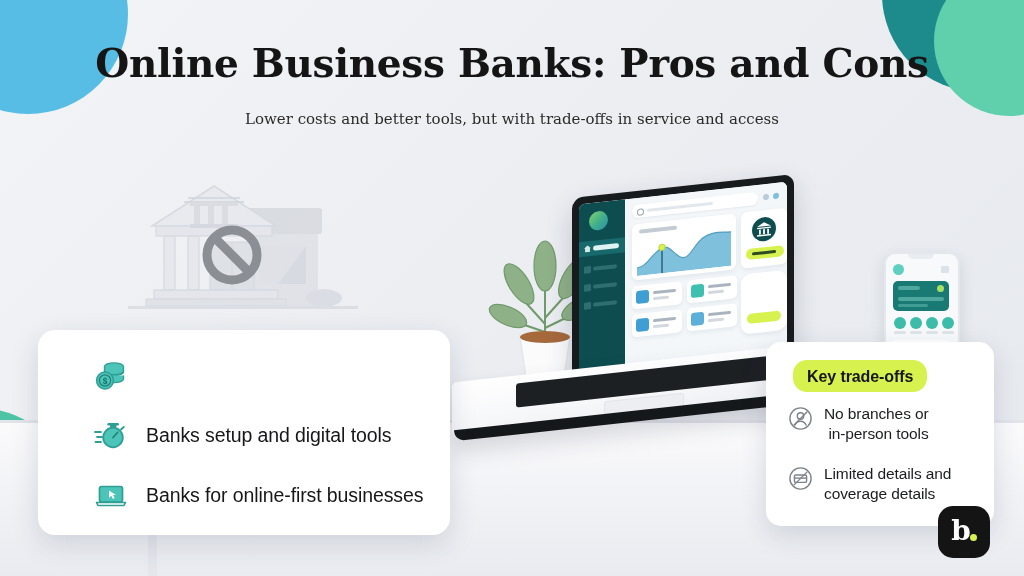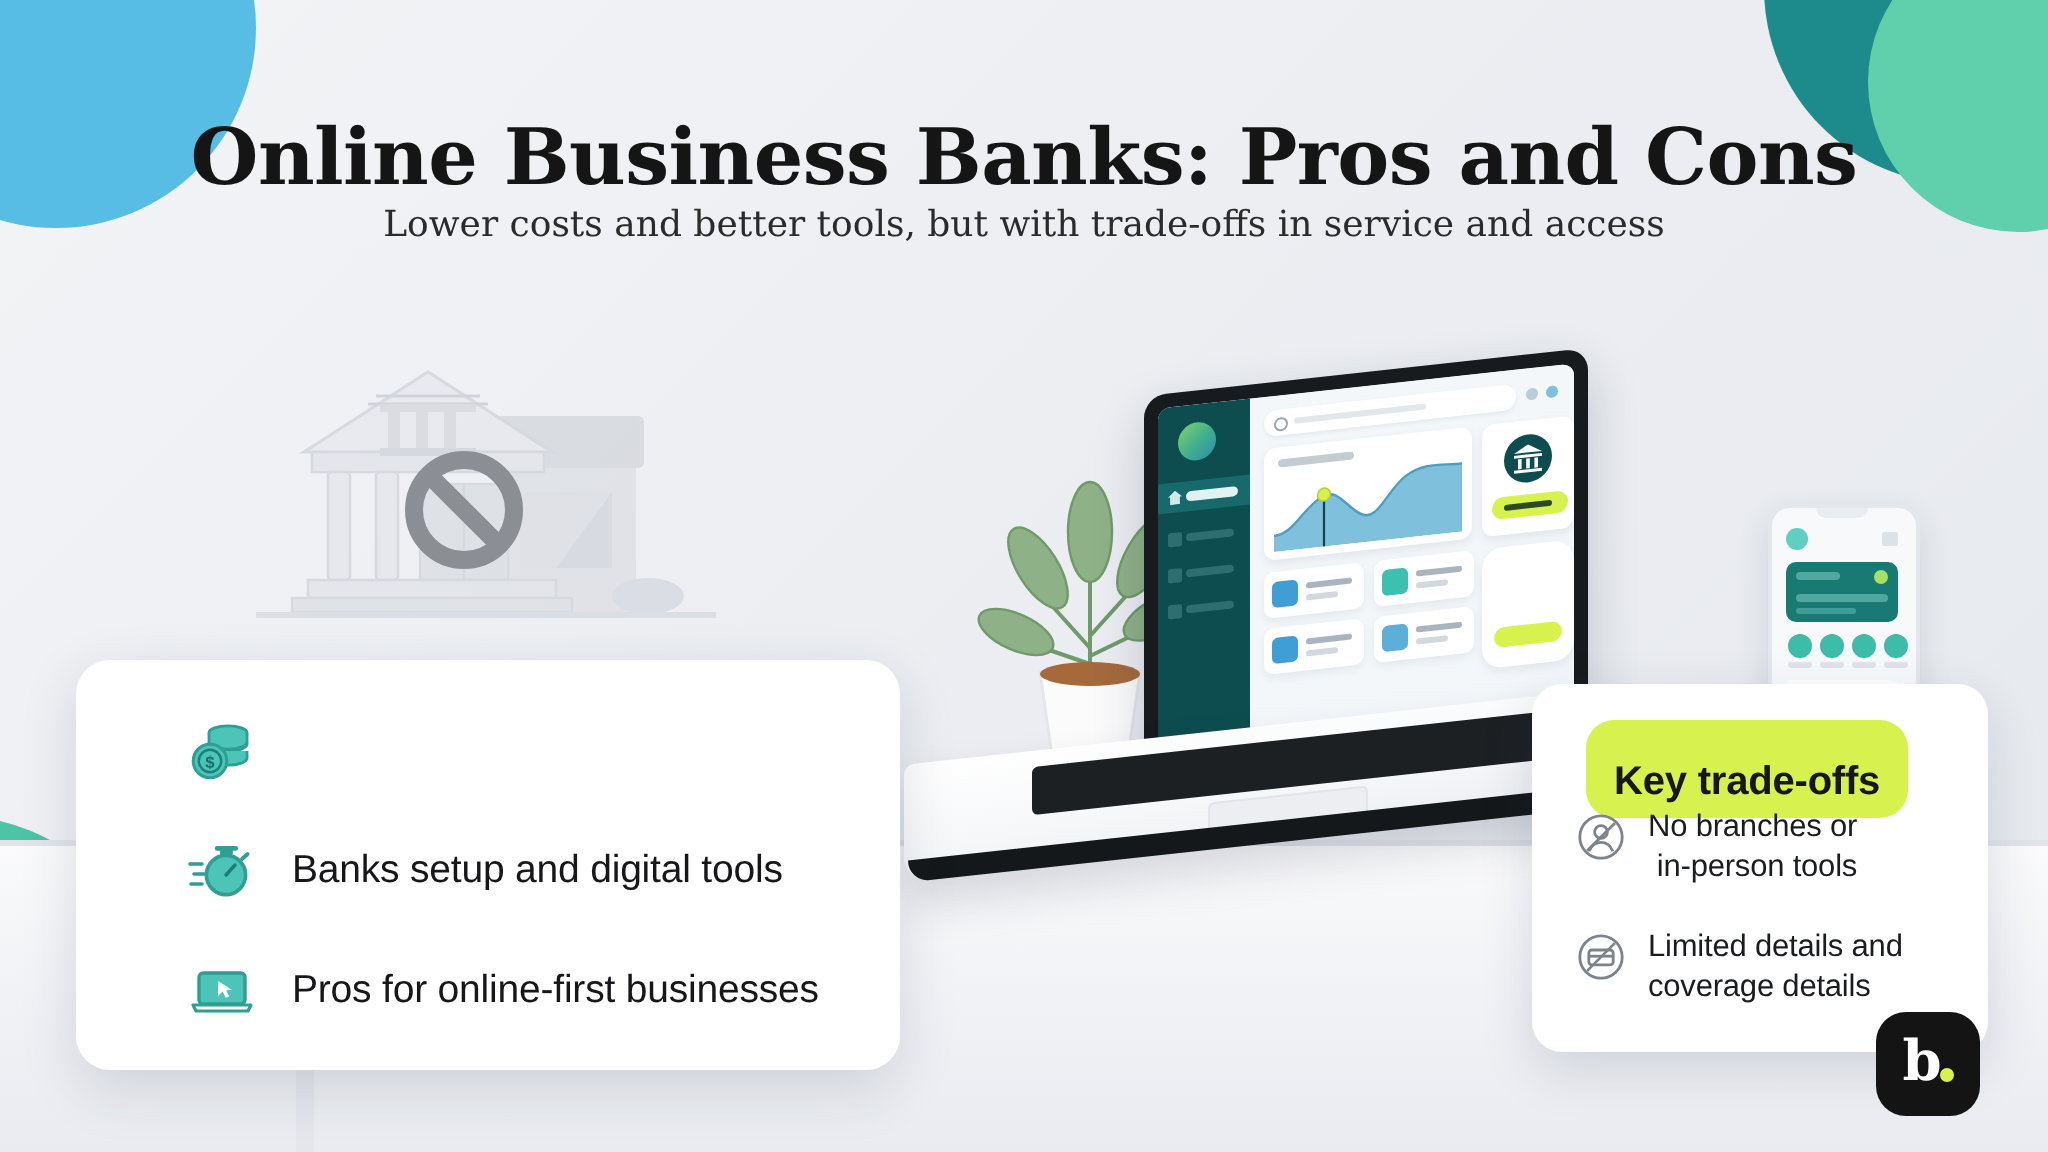--- a/index.html
+++ b/index.html
@@ -15,30 +15,30 @@
 
   
   .blob{position:absolute;border-radius:50%;}
   #blob-tl{left:-72px;top:-86px;width:200px;height:200px;background:#58bde4;}
   #blob-tr-dark{right:-54px;top:-104px;width:196px;height:196px;background:#1d8b8b;}
   #blob-tr-mint{right:-60px;top:-34px;width:150px;height:150px;background:#5fcfac;}
   #blob-bl-dark{left:-96px;top:470px;width:280px;height:280px;background:#1b7a7a;}
   #blob-bl-mint{left:-120px;top:408px;width:196px;height:196px;background:#4cc4a5;}
 
   
-  #header{position:absolute;left:0;top:56px;width:1024px;text-align:center;}
+  #header{position:absolute;left:0;top:40px;width:1024px;text-align:center;}
   #page-title{
     font-family:"DejaVu Serif", serif;
     font-size:39px;font-weight:700;color:#151515;
     letter-spacing:-.3px;margin:0;line-height:1.18;
   }
   #page-subtitle{
     font-family:"DejaVu Serif", serif;
-    font-size:18px;font-weight:400;color:#2b2b2b;
-    margin:0 0 0 0;line-height:1.2;
+    font-size:15px;font-weight:400;color:#2b2b2b;
+    margin:24px 0 0 0;line-height:1.2;
   }
 
   
   #bank-illustration{position:absolute;left:128px;top:168px;width:230px;height:170px;opacity:.55;}
 
   
   #desk{
     position:absolute;left:0;top:420px;width:1024px;height:156px;
     background:linear-gradient(180deg,#fbfbfc 0%,#f3f4f7 38%,#e9ebf0 100%);
   }
@@ -188,22 +188,22 @@
 
   
   #tradeoffs-card{
     position:absolute;left:766px;top:342px;width:228px;height:184px;
     background:#fff;border-radius:15px;
     box-shadow:0 9px 26px rgba(35,50,75,.15);
   }
   #tradeoffs-badge{
     position:absolute;left:27px;top:18px;
     background:#d7f24f;border-radius:14px;
-    padding:20px 14px 6px 14px;
-    font-size:20px;font-weight:700;color:#16171a;letter-spacing:-.1px;
+    padding:8px 14px 6px 14px;
+    font-size:16px;font-weight:700;color:#16171a;letter-spacing:-.1px;
   }
   .tradeoff-row{position:absolute;left:22px;width:196px;display:flex;gap:11px;align-items:flex-start;}
   #trow1{top:62px;text-align:right;} #trow2{top:122px;}
   .tradeoff-icon{width:25px;height:25px;flex:0 0 25px;margin-top:2px;}
   .tradeoff-label{
     font-size:15.5px;line-height:1.28;color:#1b1c1f;font-weight:400;letter-spacing:-.1px;
   }
 
   
   #brand-logo{
@@ -449,21 +449,21 @@
     </div>
 
     <div class="benefit-row" id="brow3">
       <span class="benefit-icon">
         <svg width="34" height="34" viewBox="0 0 34 34">
           <rect x="5.5" y="8.5" width="23" height="15.5" rx="2.2" fill="#4cc4b8" stroke="#2f9e95" stroke-width="1.7"></rect>
           <path d="M2.5 24.5 L31.5 24.5 L30 27.5 L4 27.5 Z" fill="#ffffff" stroke="#2f9e95" stroke-width="1.6" stroke-linejoin="round"></path>
           <path d="M15 12.5 L15 20 L17.3 17.8 L18.9 21 L20.6 20.1 L19 17.1 L22 17 Z" fill="#ffffff"></path>
         </svg>
       </span>
-      <span class="benefit-label">Pros for online-first businesses</span>
+      <span class="benefit-label">Banks for online-first businesses</span>
     </div>
 
   </div>
 
   <div id="tradeoffs-card">
     <div id="tradeoffs-badge">Key trade-offs</div>
 
     <div class="tradeoff-row" id="trow1">
       <span class="tradeoff-icon">
         <svg width="25" height="25" viewBox="0 0 25 25">

